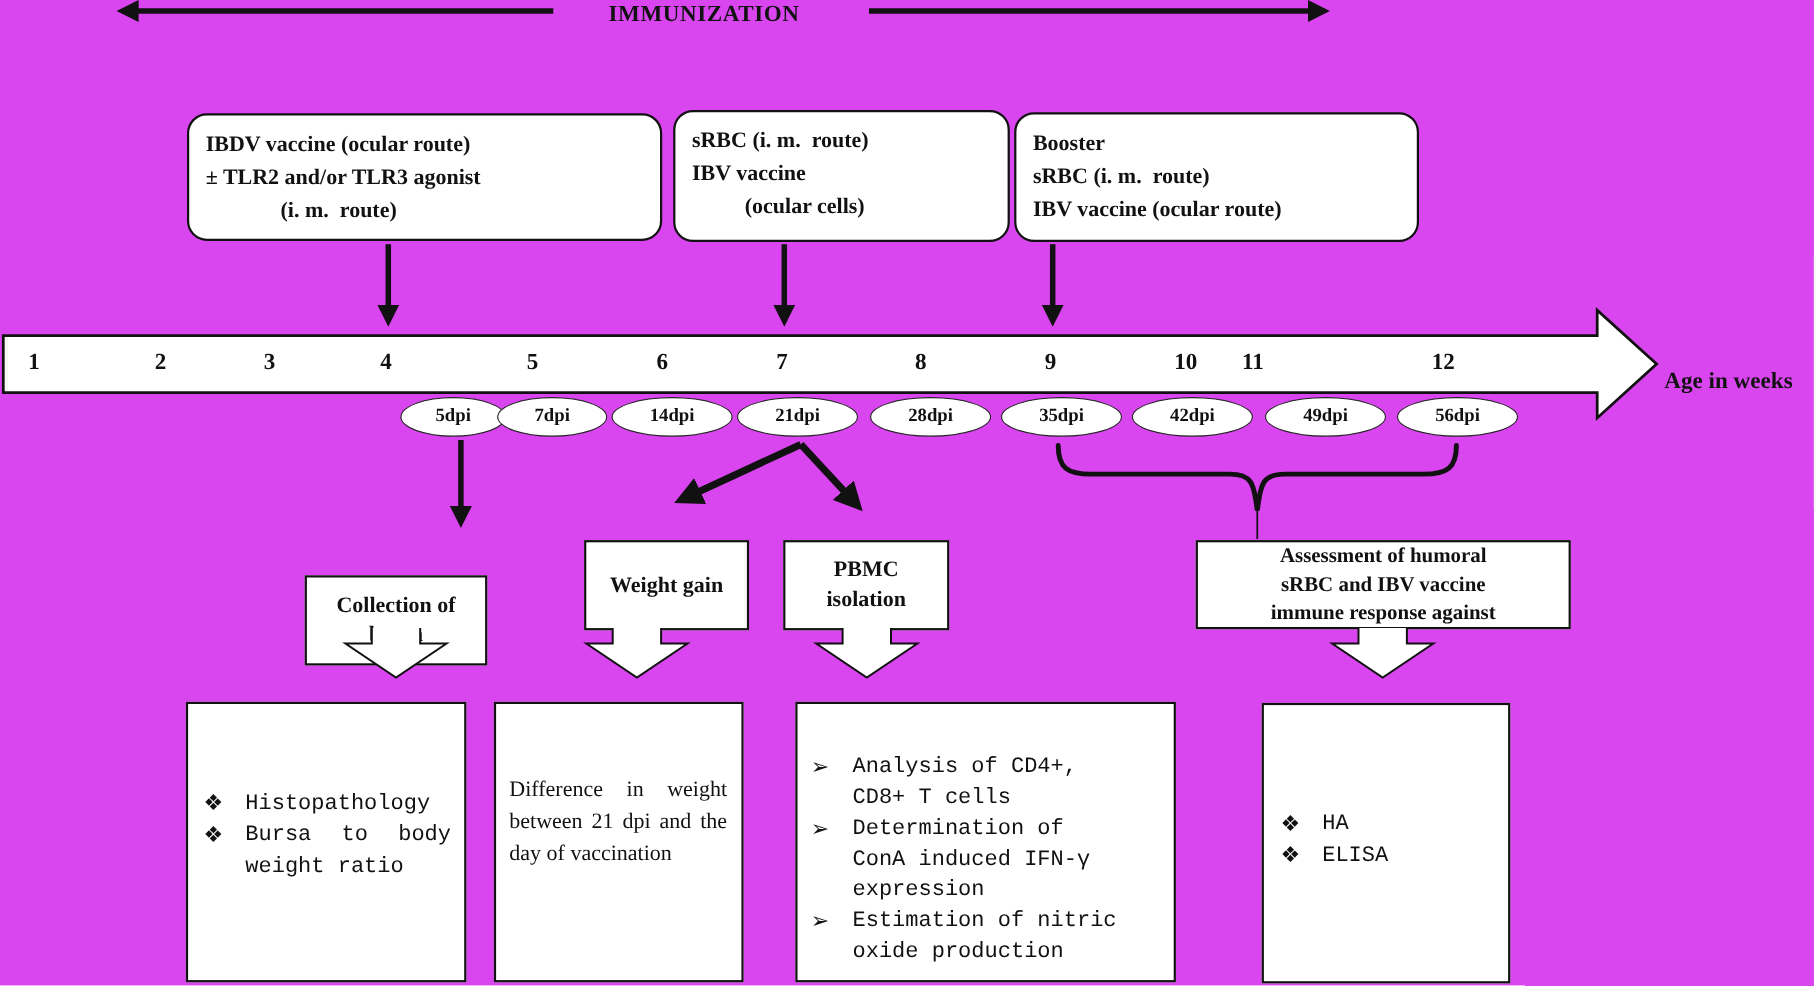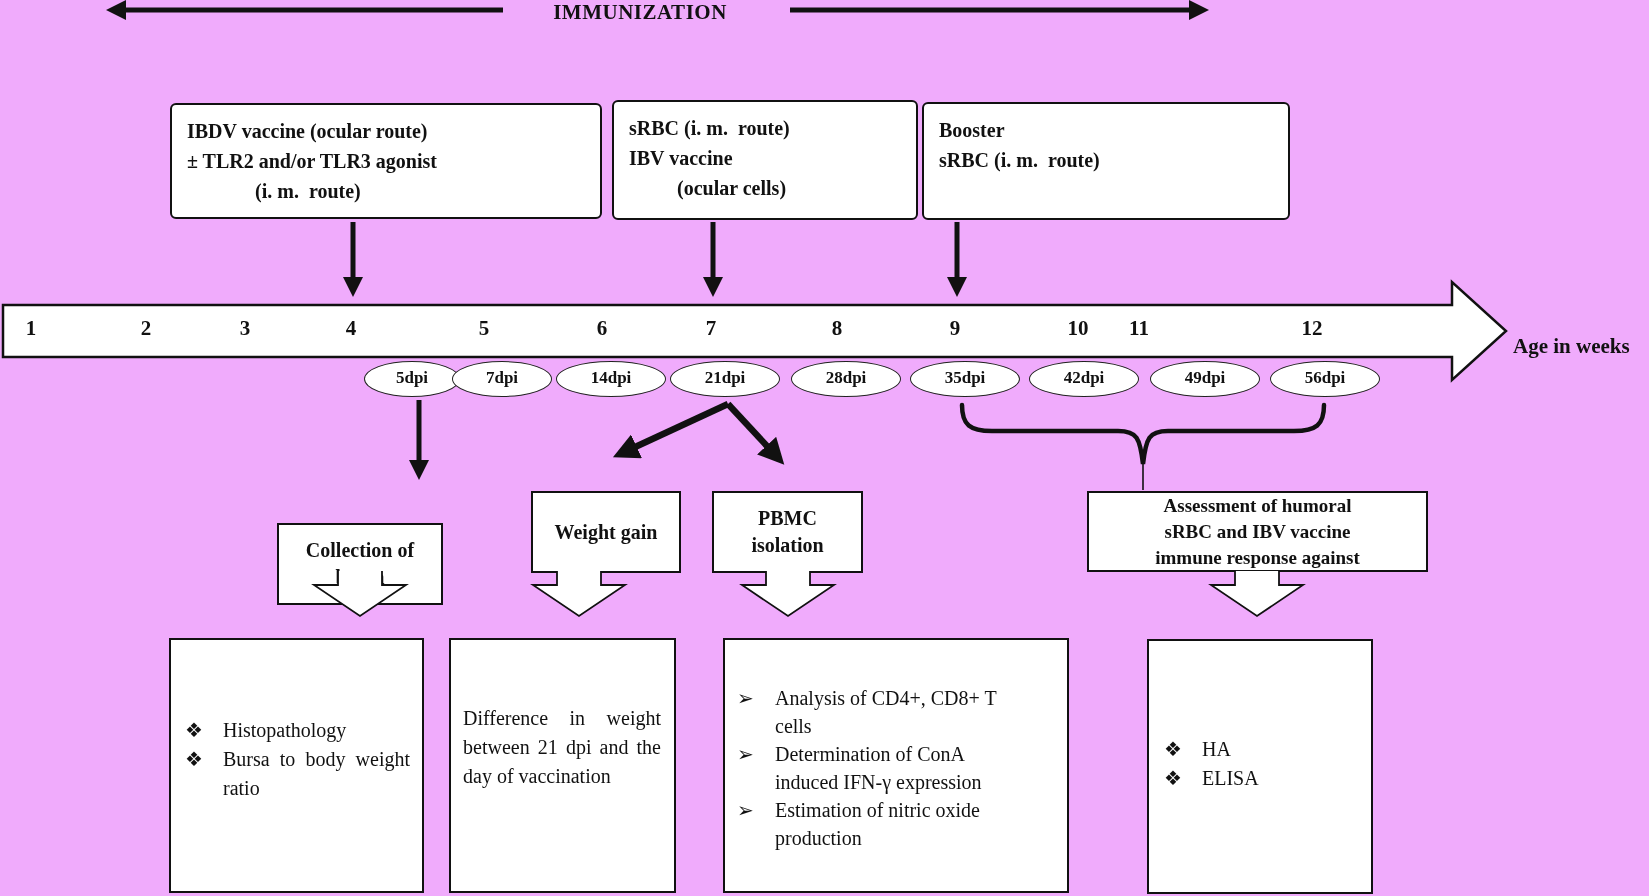--- a/index.html
+++ b/index.html
@@ -1,30 +1,30 @@
 <!DOCTYPE html>
 <html><head>
 <meta charset="utf-8">
 <style>
   html,body{margin:0;padding:0;background:#fff;}
   #canvas{
-    position:relative;width:1649px;height:896px;background:#f0abfc;
+    position:relative;width:1649px;height:896px;background:#d946ef;
     font-family:"Liberation Serif","DejaVu Serif",serif;color:#111;overflow:hidden;
   }
   svg.layer{position:absolute;left:0;top:0;pointer-events:none;}
   #svg-bg{z-index:0;}
   #svg-fg{z-index:2;}
   .abs{position:absolute;z-index:1;}
   .title{
     left:535px;top:0px;width:210px;text-align:center;
     font-weight:bold;font-size:21px;letter-spacing:.5px;
   }
   
   .evbox{
-    border:2.5px solid #111;border-radius:6px;background:#fff;
+    border:2.5px solid #111;border-radius:18px;background:#fff;
     font-weight:bold;font-size:20px;line-height:30px;
     padding:11px 14px 8px 15px;box-sizing:border-box;
   }
   .evbox .vline{white-space:pre-wrap;}
   #evbox-1{left:170px;top:103px;width:432px;height:116px;}
   #evbox-2{left:612px;top:100px;width:306px;height:120px;}
   #evbox-3{left:922px;top:102px;width:368px;height:118px;}
   .indent-b1{margin-left:68px;}
   .indent-b2{margin-left:48px;}
   
@@ -53,21 +53,21 @@
   .dbox{
     border:2px solid #111;background:#fff;box-sizing:border-box;
     font-size:20px;line-height:29px;
   }
   #dbox-1{left:169px;top:638px;width:255px;height:255px;padding:76px 12px 0 14px;}
   #dbox-2{left:449px;top:638px;width:227px;height:255px;padding:64px 13px 0 12px;}
   #dbox-3{left:723px;top:638px;width:346px;height:255px;padding:44px 40px 0 12px;line-height:28px;}
   #dbox-4{left:1147px;top:639px;width:226px;height:255px;padding:94px 12px 0 15px;}
   .bullet-item{display:flex;align-items:flex-start;}
   .bullet-glyph{flex:none;width:38px;}
-  .bullet-text{flex:1;text-align:justify;}
+  .bullet-text{flex:1;text-align:justify;font-family:Liberation Mono, monospace;}
   #dbox-3 .bullet-text{text-align:left;max-width:252px;}
   .just{text-align:justify;}
 </style>
 </head>
 <body>
 
 <div id="canvas">
 
   <svg id="svg-bg" class="layer" width="1649" height="896" viewBox="0 0 1649 896">
     <polygon points="3,305 1452,305 1452,282 1506,331 1452,380 1452,357 3,357" fill="#ffffff" stroke="#111" stroke-width="2.5"></polygon>
@@ -110,20 +110,21 @@
     <div class="vline indent-b1">(i. m.  route)</div>
   </div>
   <div class="abs evbox" id="evbox-2">
     <div class="vline">sRBC (i. m.  route)</div>
     <div class="vline">IBV vaccine</div>
     <div class="vline indent-b2">(ocular cells)</div>
   </div>
   <div class="abs evbox" id="evbox-3">
     <div class="vline">Booster</div>
     <div class="vline">sRBC (i. m.  route)</div>
+    <div class="vline">IBV vaccine (ocular route)</div>
   </div>
 
   <div class="abs week" style="left:31px">1</div>
   <div class="abs week" style="left:146px">2</div>
   <div class="abs week" style="left:245px">3</div>
   <div class="abs week" style="left:351px">4</div>
   <div class="abs week" style="left:484px">5</div>
   <div class="abs week" style="left:602px">6</div>
   <div class="abs week" style="left:711px">7</div>
   <div class="abs week" style="left:837px">8</div>

